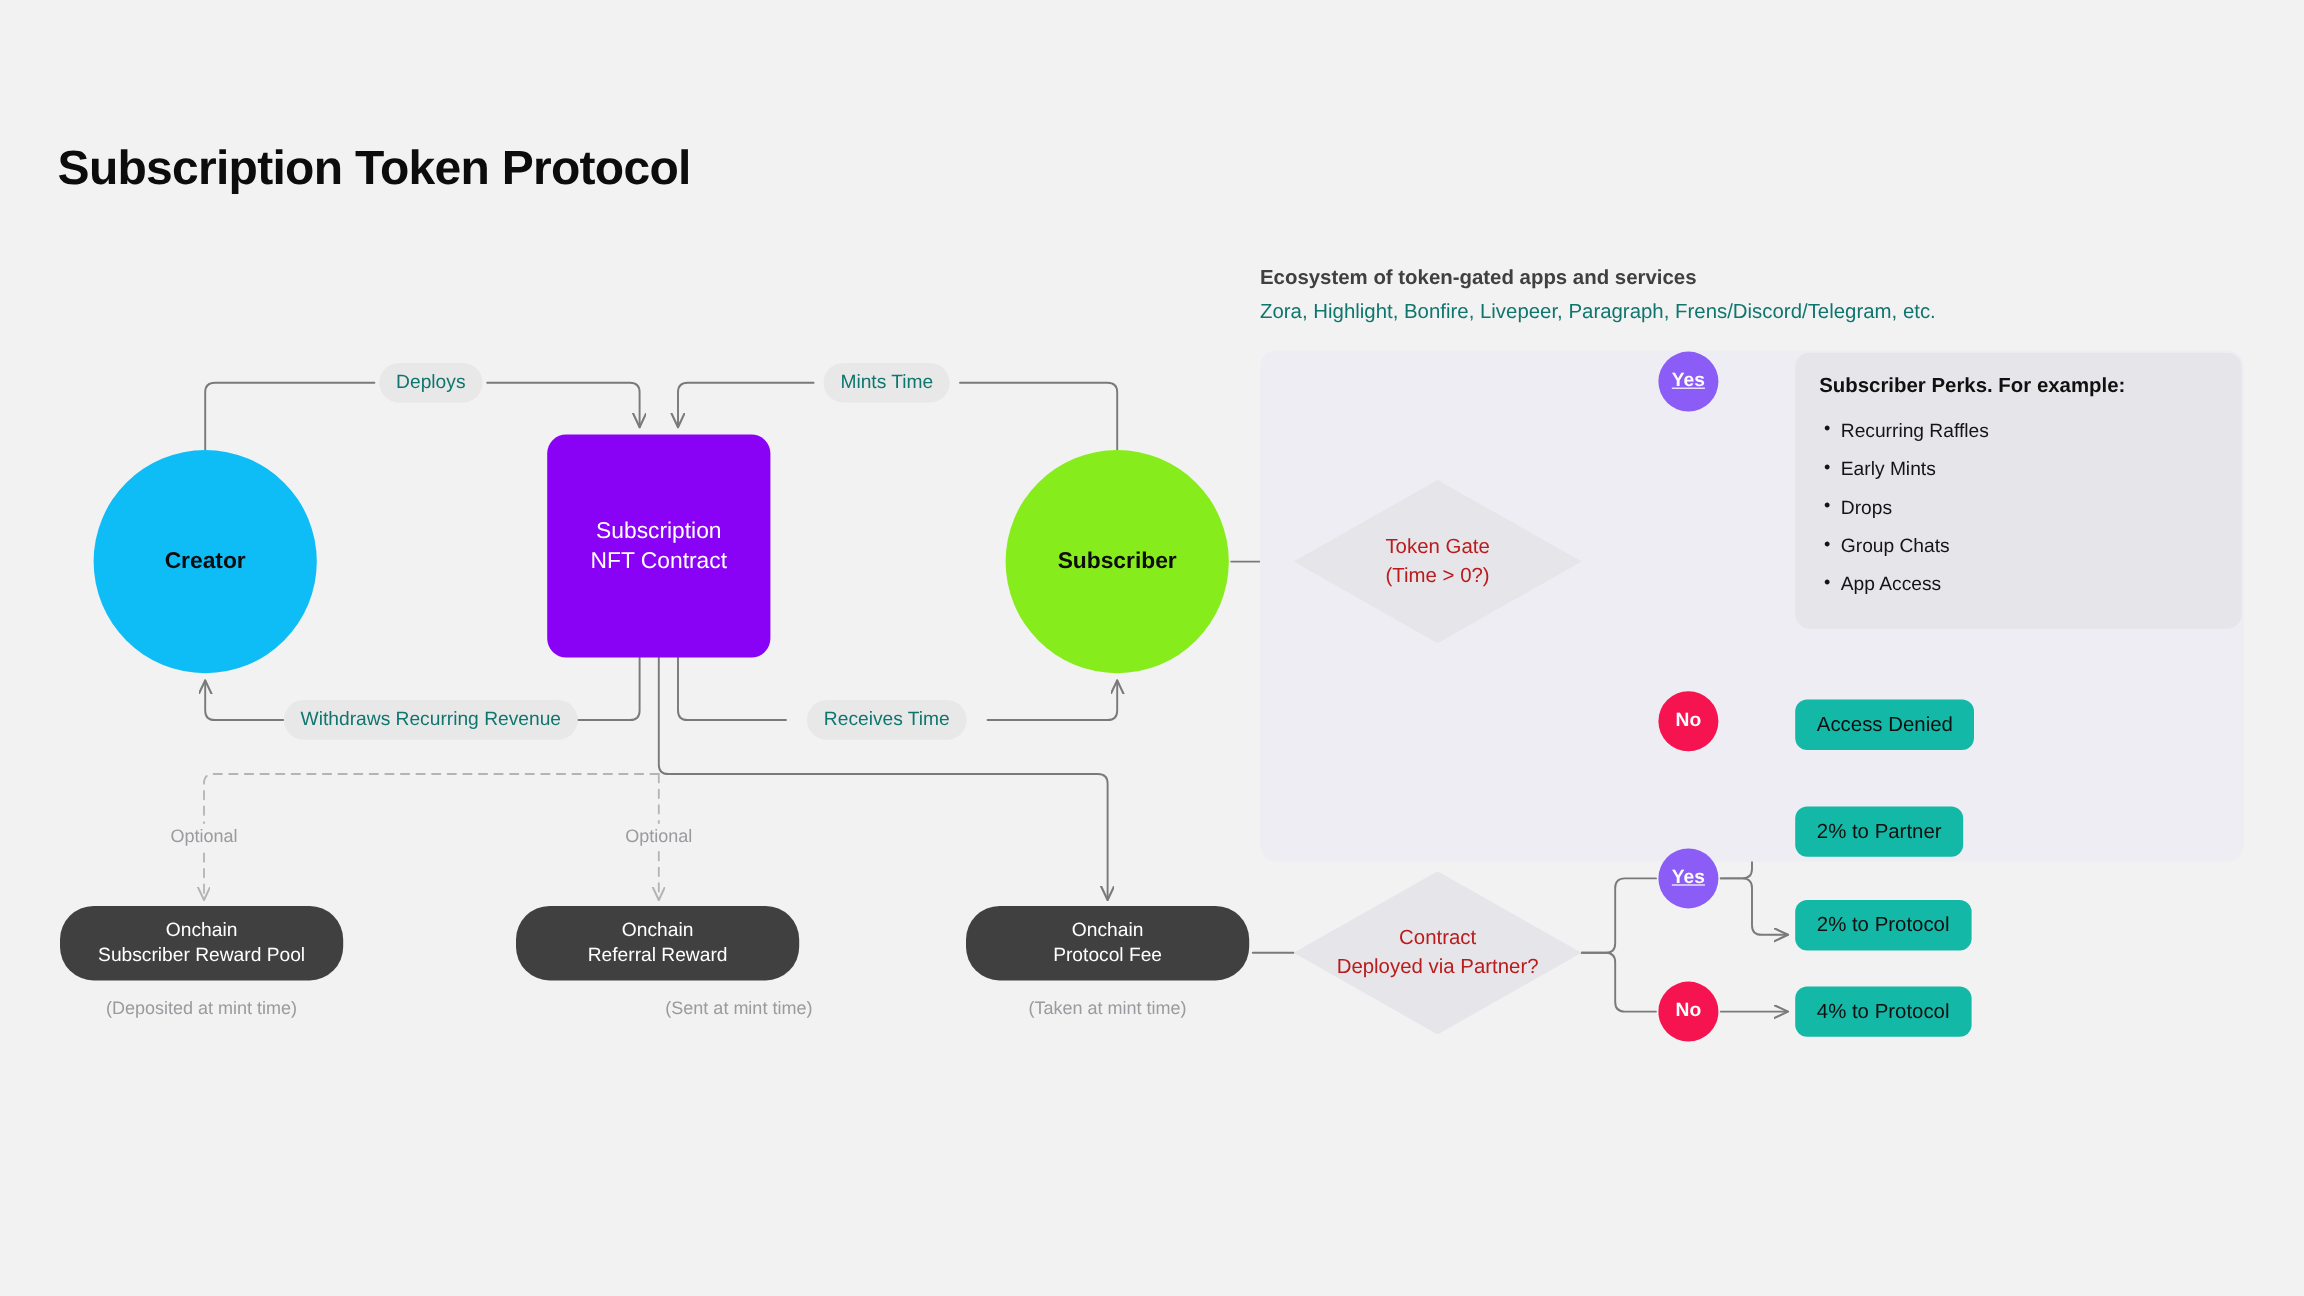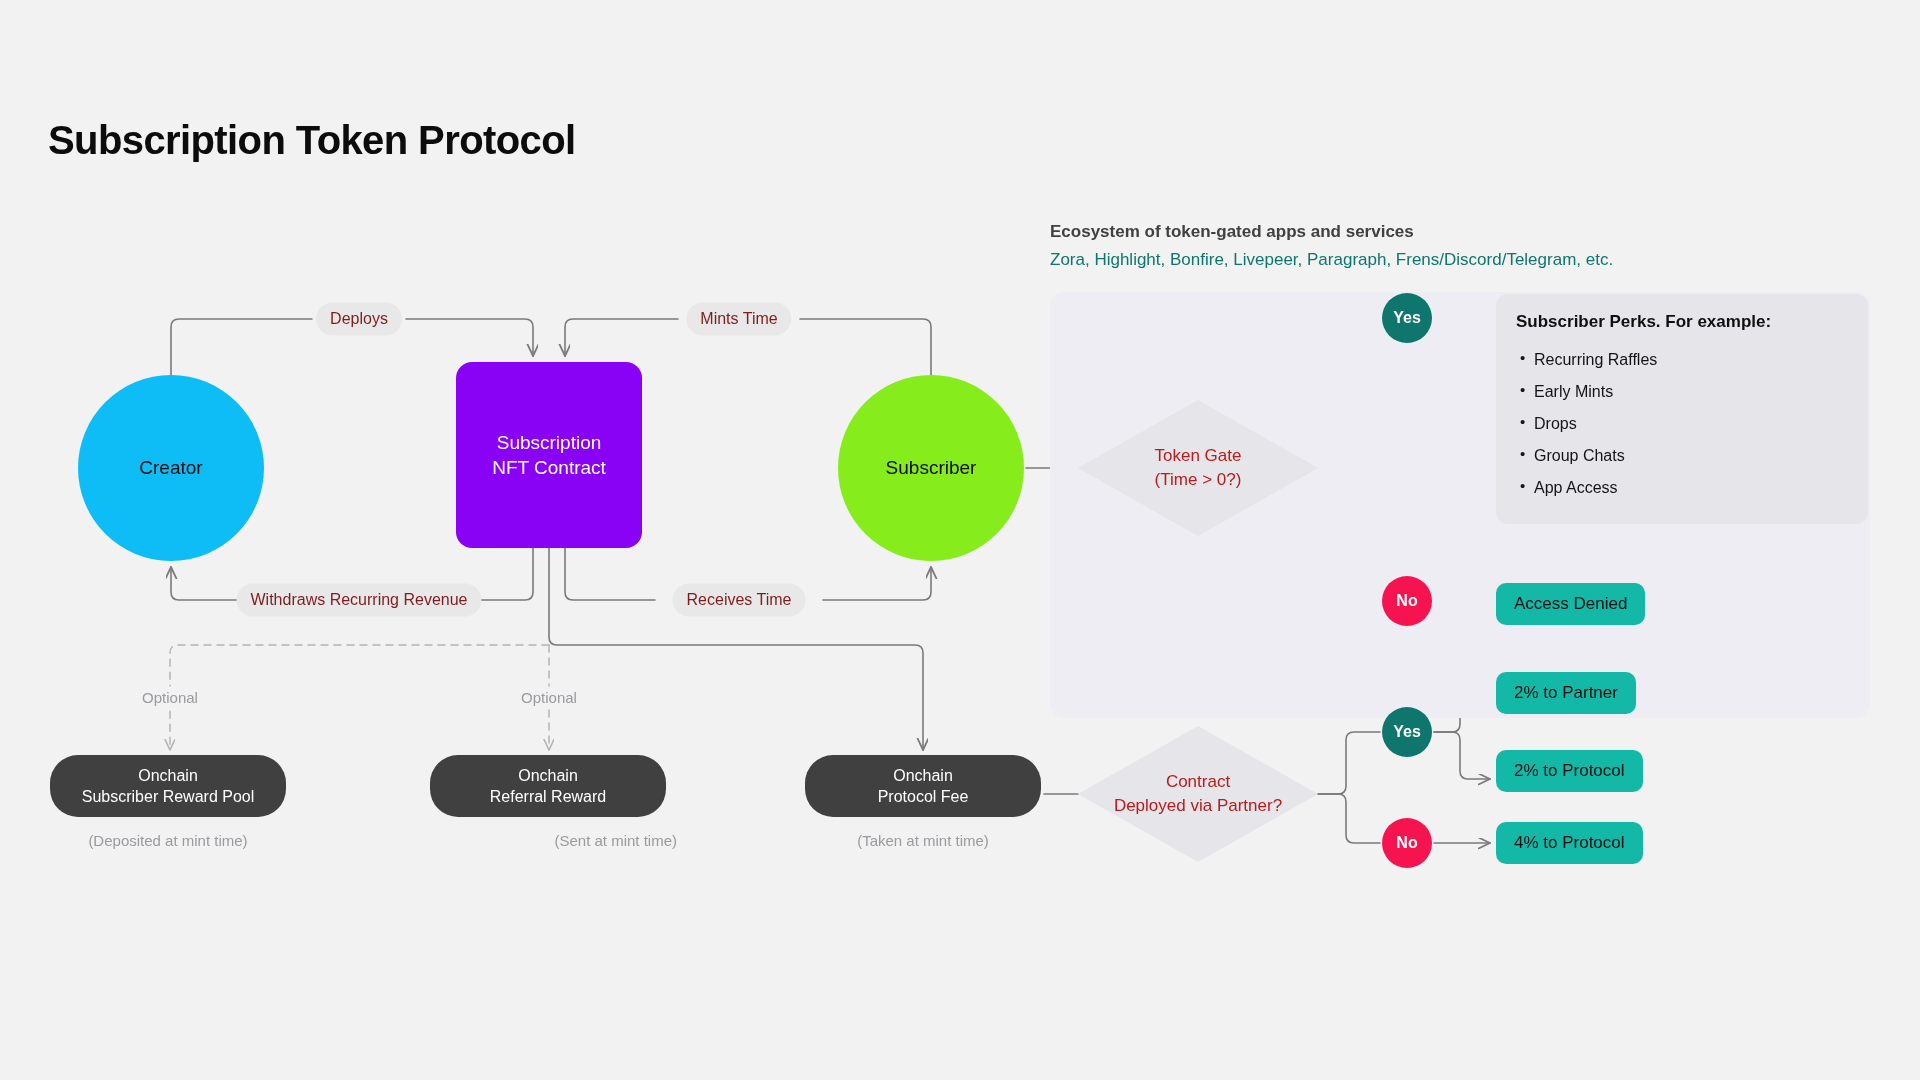--- a/index.html
+++ b/index.html
@@ -66,21 +66,21 @@
     display: flex;
     align-items: center;
     justify-content: center;
     text-align: center;
     line-height: 1.32;
     box-sizing: border-box;
   }
   .circle-node {
     border-radius: 50%;
     font-size: 19px;
-    font-weight: 400;
+    font-weight: 700;
     color: #0d0d0d;
     text-align: center;
   }
   #node-creator {
     left: 78px; top: 375px; width: 186px; height: 186px;
     background: #0fbdf6;
   }
   #node-subscriber {
     left: 838px; top: 375px; width: 186px; height: 186px;
     background: #86ec1b;
@@ -116,21 +116,21 @@
   #caption-reward-pool { left: 50px;  top: 832px; }
   #caption-referral    { left: 441px; top: 832px; text-align: right; }
   #caption-protocol-fee{ left: 805px; top: 832px; }
 
   
   .edge-label {
     position: absolute;
     background: #e8e8e8;
     border-radius: 18px;
     font-size: 16px;
-    color: #7f1d1d;
+    color: #0f766e;
     padding: 7px 14px;
     white-space: nowrap;
     transform: translate(-50%, -50%);
     line-height: 1.2;
   }
   #label-deploys       { left: 359px; top: 319px; }
   #label-mints-time    { left: 739px; top: 319px; }
   #label-withdraws     { left: 359px; top: 600px; }
   #label-receives-time { left: 739px; top: 600px; }
 
@@ -175,21 +175,21 @@
     position: absolute;
     width: 50px; height: 50px;
     border-radius: 50%;
     display: flex;
     align-items: center;
     justify-content: center;
     font-size: 16px;
     font-weight: 600;
     color: #ffffff;
   }
-  .yes-badge { background: #0f766e; }
+  .yes-badge { background: #8b5cf6; text-decoration: underline; }
   .no-badge  { background: #f5144f; }
   #badge-gate-yes    { left: 1382px; top: 293px; }
   #badge-gate-no     { left: 1382px; top: 576px; }
   #badge-partner-yes { left: 1382px; top: 707px; }
   #badge-partner-no  { left: 1382px; top: 818px; }
 
   
   .result-chip {
     position: absolute;
     background: #14b8a6;

